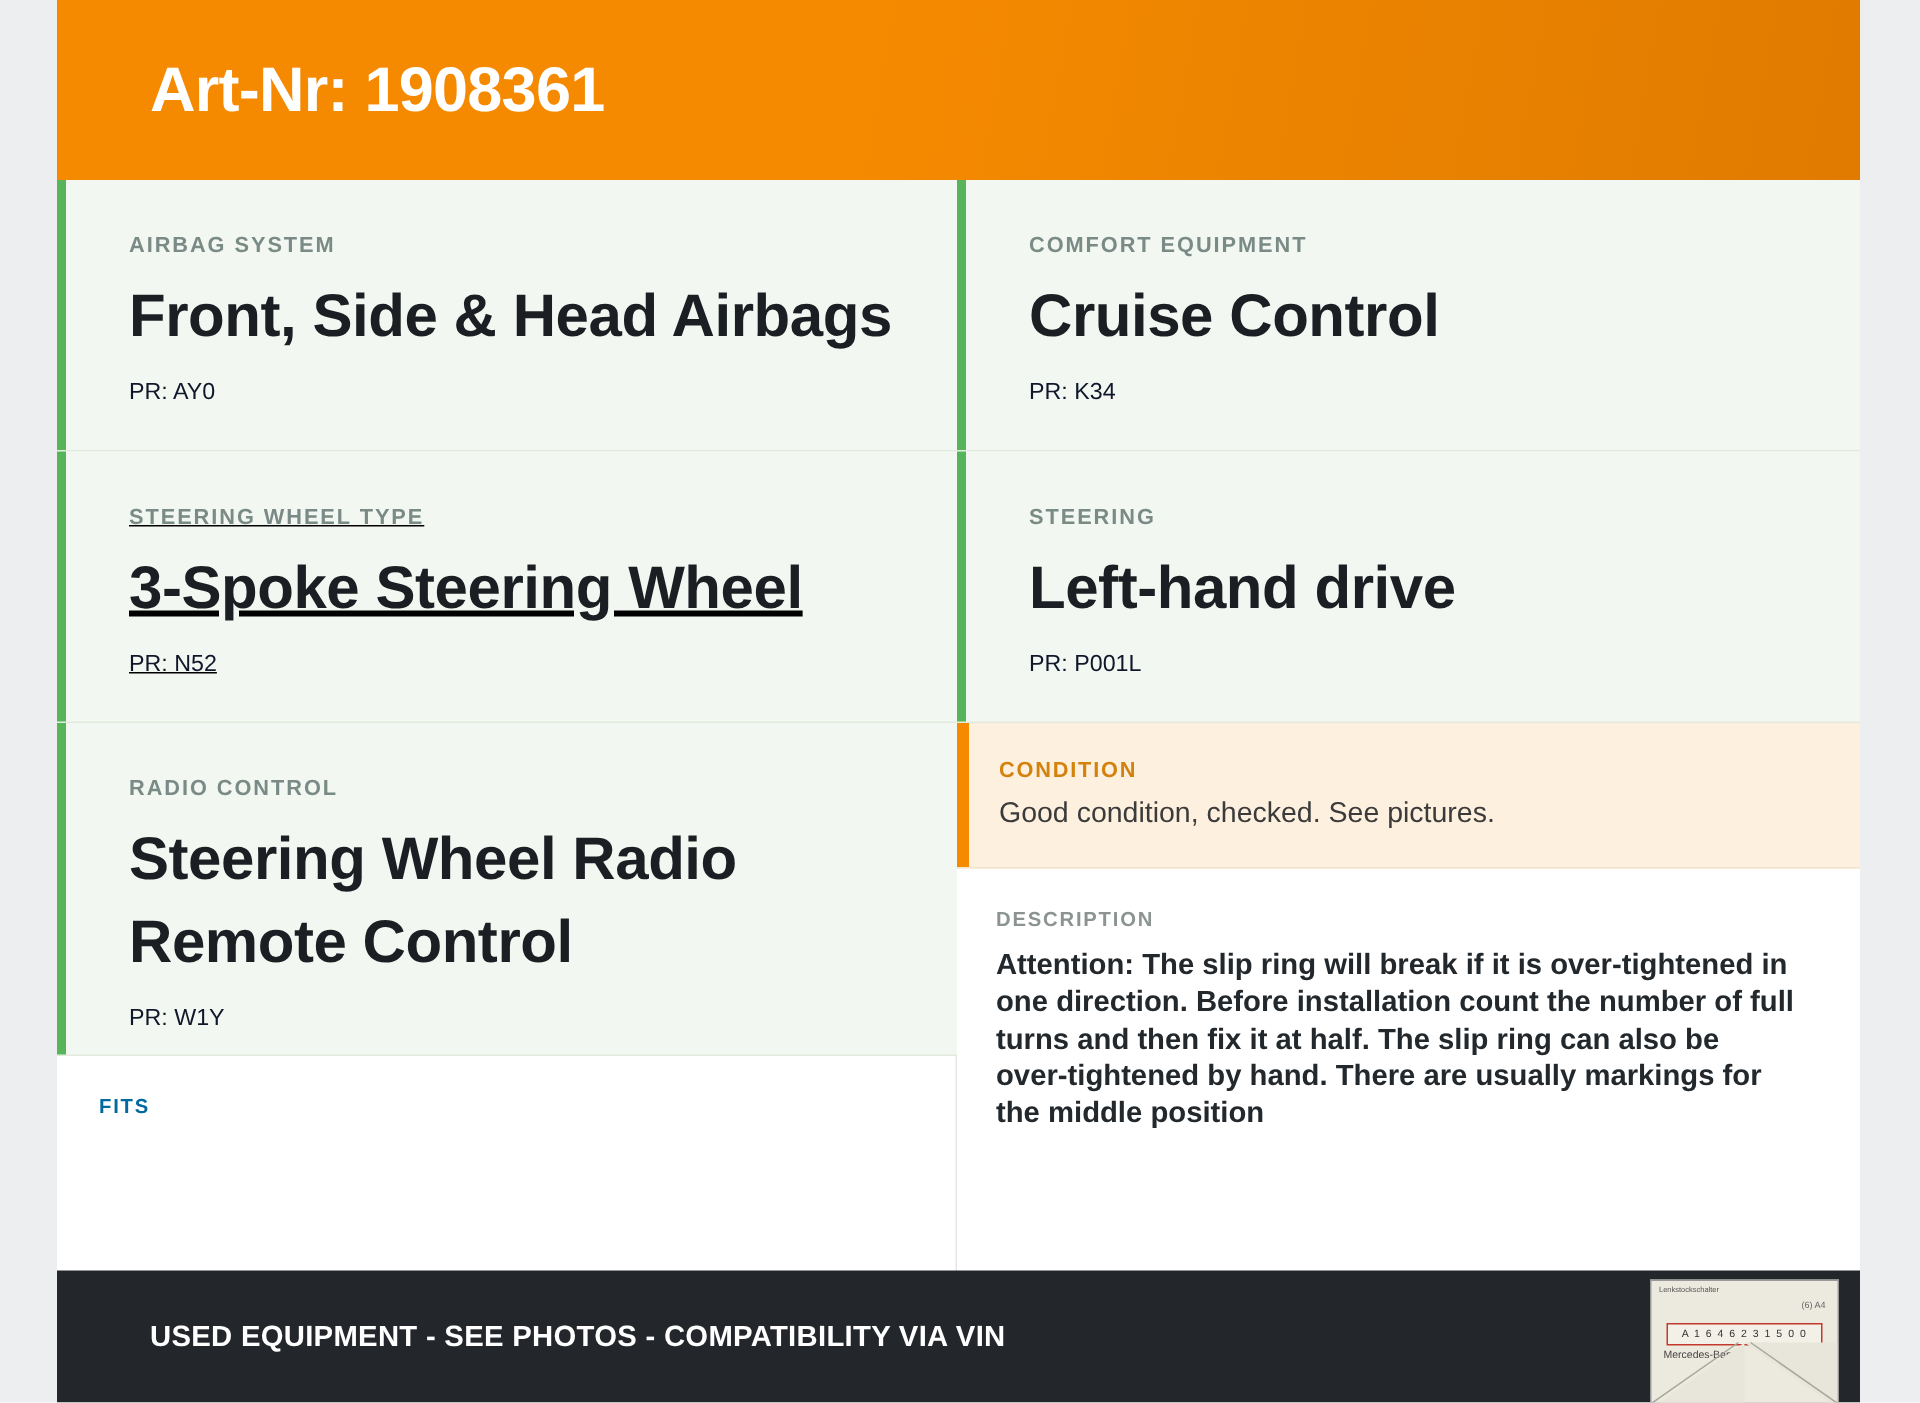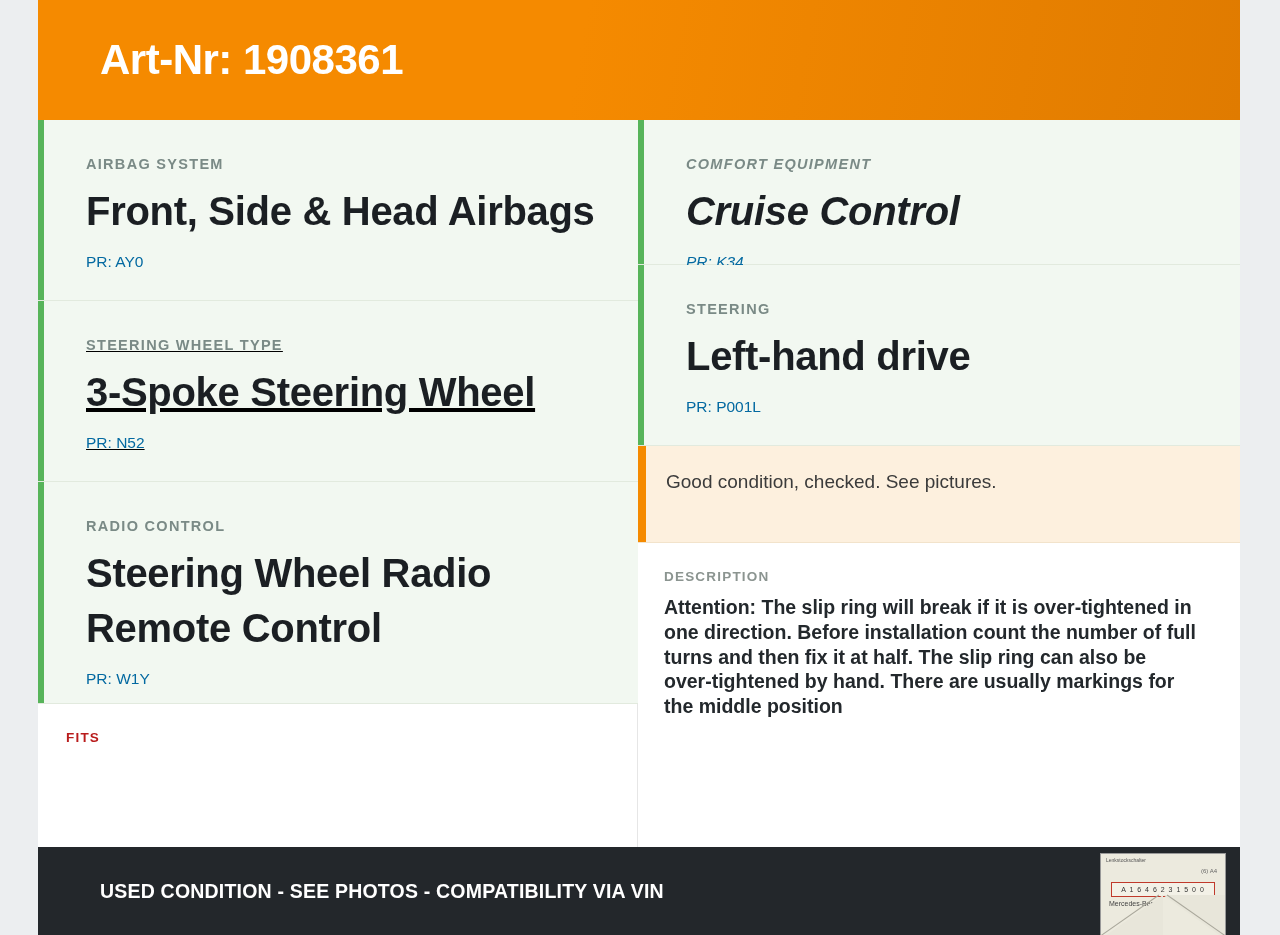--- a/index.html
+++ b/index.html
@@ -78,27 +78,27 @@
   }
   .spec-value {
     color: #1b1f23;
     font-size: 40px;
     font-weight: bold;
     line-height: 1.38;
     letter-spacing: -0.3px;
     margin-bottom: 14px;
   }
   .spec-pr {
-    color: #0369a1;
+    color: #0f172a;
     font-size: 15.5px;
   }
   .spec.h1 { height: 181px; }
   .spec.h2 { height: 181px; text-decoration: underline; }
   .spec.h3 { height: 222px; }
-  .spec.r1 { height: 145px; font-style: italic; }
+  .spec.r1 { height: 181px; }
   .spec.r2 { height: 181px; }
 
   
   .condition {
     position: relative;
     background: #fdf0de;
     padding: 24px 30px 26px 28px;
     box-sizing: border-box;
     height: 97px;
     border-bottom: 1px solid #f2e3cb;
@@ -148,21 +148,21 @@
   }
   
   .fits {
     background: #ffffff;
     padding: 26px 38px 20px 28px;
     box-sizing: border-box;
     height: 144px;
     border-right: 1px solid #e6e6e6;
   }
   .fits-label {
-    color: #b91c1c;
+    color: #0369a1;
     font-size: 13.5px;
     font-weight: bold;
     letter-spacing: 1.2px;
     text-transform: uppercase;
     margin-bottom: 11px;
   }
   .fits-text {
     color: #23282c;
     font-size: 19.5px;
     font-weight: bold;
@@ -307,34 +307,35 @@
         <div class="spec-pr">PR: K34</div>
       </div>
 
       <div class="spec r2">
         <div class="spec-label">STEERING</div>
         <div class="spec-value">Left-hand drive</div>
         <div class="spec-pr">PR: P001L</div>
       </div>
 
       <div class="condition">
+        <div class="condition-label">CONDITION</div>
         <div class="condition-text">Good condition, checked. See pictures.</div>
       </div>
 
       <div class="description">
         <div class="description-label">DESCRIPTION</div>
         <div class="description-text">Attention: The slip ring will break if it is over-tightened in one direction. Before installation count the number of full turns and then fix it at half. The slip ring can also be over-tightened by hand. There are usually markings for the middle position</div>
       </div>
 
     </div>
 
   </div>
 
   <div class="footer">
-    <div class="footer-text">USED CONDITION - SEE PHOTOS - COMPATIBILITY VIA VIN</div>
+    <div class="footer-text">USED EQUIPMENT - SEE PHOTOS - COMPATIBILITY VIA VIN</div>
 
     <div class="footer-badge">
       <div class="badge-inner">
         <div class="badge-label">Lenkstockschalter</div>
         <div class="badge-right">(6)  A4</div>
         <div class="badge-code">A 1 6 4 6 2 3 1 5 0 0</div>
         <div class="badge-brand">Mercedes-Benz</div>
         <div class="badge-fold-l"></div>
         <div class="badge-fold-r"></div>
         <div class="badge-line-l"></div>

